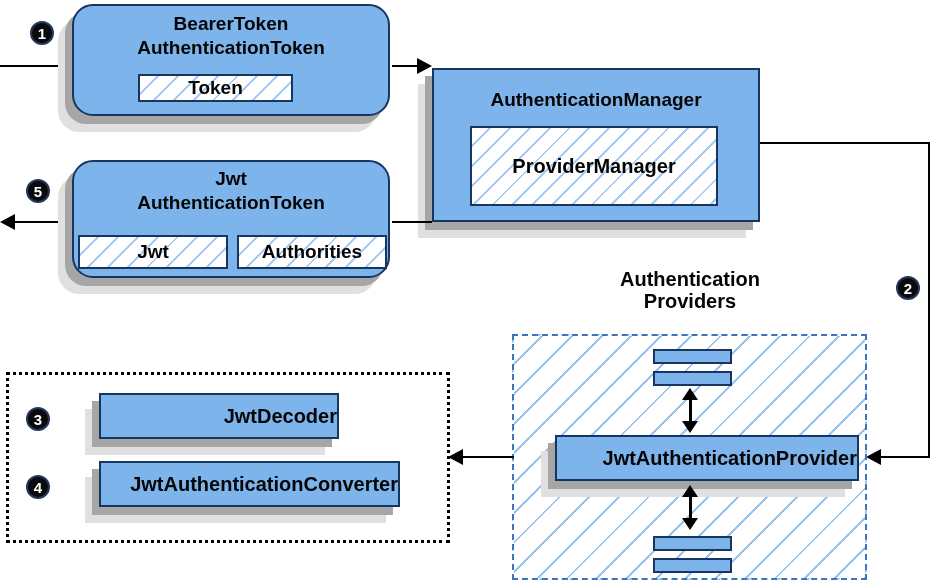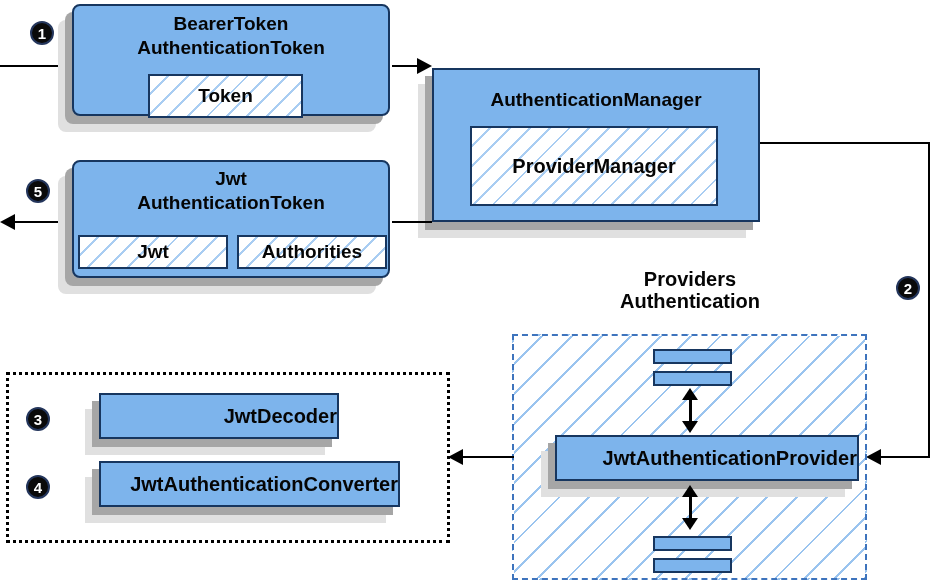--- a/index.html
+++ b/index.html
@@ -7,21 +7,21 @@
     position:relative;width:932px;height:584px;background:#ffffff;
     font-family:"Liberation Sans",sans-serif;font-weight:bold;color:#050505;
     overflow:hidden;
   }
   
   .node{
     position:absolute;box-sizing:border-box;
     background:#7db4ec;border:2px solid #17365f;
     box-shadow:-7px 8px 0 #a6a6a6,-14px 16px 0 #e0e0e0;
   }
-  .rounded{border-radius:8px;}
+  .rounded{border-radius:21px;}
   .node-title{text-align:center;font-size:19px;line-height:24px;}
   .center-text{display:flex;align-items:center;justify-content:flex-end;margin-left:27px;}
   
   .field{
     position:absolute;box-sizing:border-box;border:2px solid #17365f;
     background-color:#ffffff;
     background-image:repeating-linear-gradient(135deg,rgba(255,255,255,0) 0 12px,#a9cdf2 12px 14px);
     display:flex;align-items:center;justify-content:center;
     font-size:19px;font-weight:bold;
   }
@@ -75,21 +75,21 @@
   <div class="hline" style="left:0;top:65px;width:72px;"></div>
   <div class="badge" style="left:30px;top:21px;">
     <span>1</span>
   </div>
 
   <div class="node rounded" style="left:72px;top:4px;width:318px;height:112px;">
     <div class="node-title" style="margin-top:6px;">
       <div>BearerToken</div>
       <div>AuthenticationToken</div>
     </div>
-    <div class="field" style="left:74px;top:68px;width:155px;height:44px;">
+    <div class="field" style="left:64px;top:68px;width:155px;height:28px;">
       <span>Token</span>
     </div>
   </div>
 
   <div class="hline" style="left:392px;top:65px;width:28px;"></div>
   <div class="arrow-right" style="left:417px;top:58px;"></div>
 
   <div class="node" style="left:432px;top:68px;width:328px;height:154px;">
     <div class="node-title" style="margin-top:18px;">AuthenticationManager</div>
     <div class="field" style="left:36px;top:56px;width:248px;height:80px;font-size:20px;align-items:center;">
@@ -120,22 +120,22 @@
     </div>
     <div class="field" style="left:4px;top:73px;width:150px;height:34px;">
       <span>Jwt</span>
     </div>
     <div class="field" style="left:163px;top:73px;width:150px;height:34px;">
       <span>Authorities</span>
     </div>
   </div>
 
   <div class="group-label">
+    <div>Authentication</div>
     <div>Providers</div>
-    <div>Authentication</div>
   </div>
 
   <div class="providers-box">
     <div class="stub" style="left:139px;top:13px;"></div>
     <div class="stub" style="left:139px;top:35px;"></div>
 
     <div class="vdouble" style="left:168px;top:52px;height:45px;">
       <div class="head-up"></div>
       <div class="shaft"></div>
       <div class="head-down"></div>

